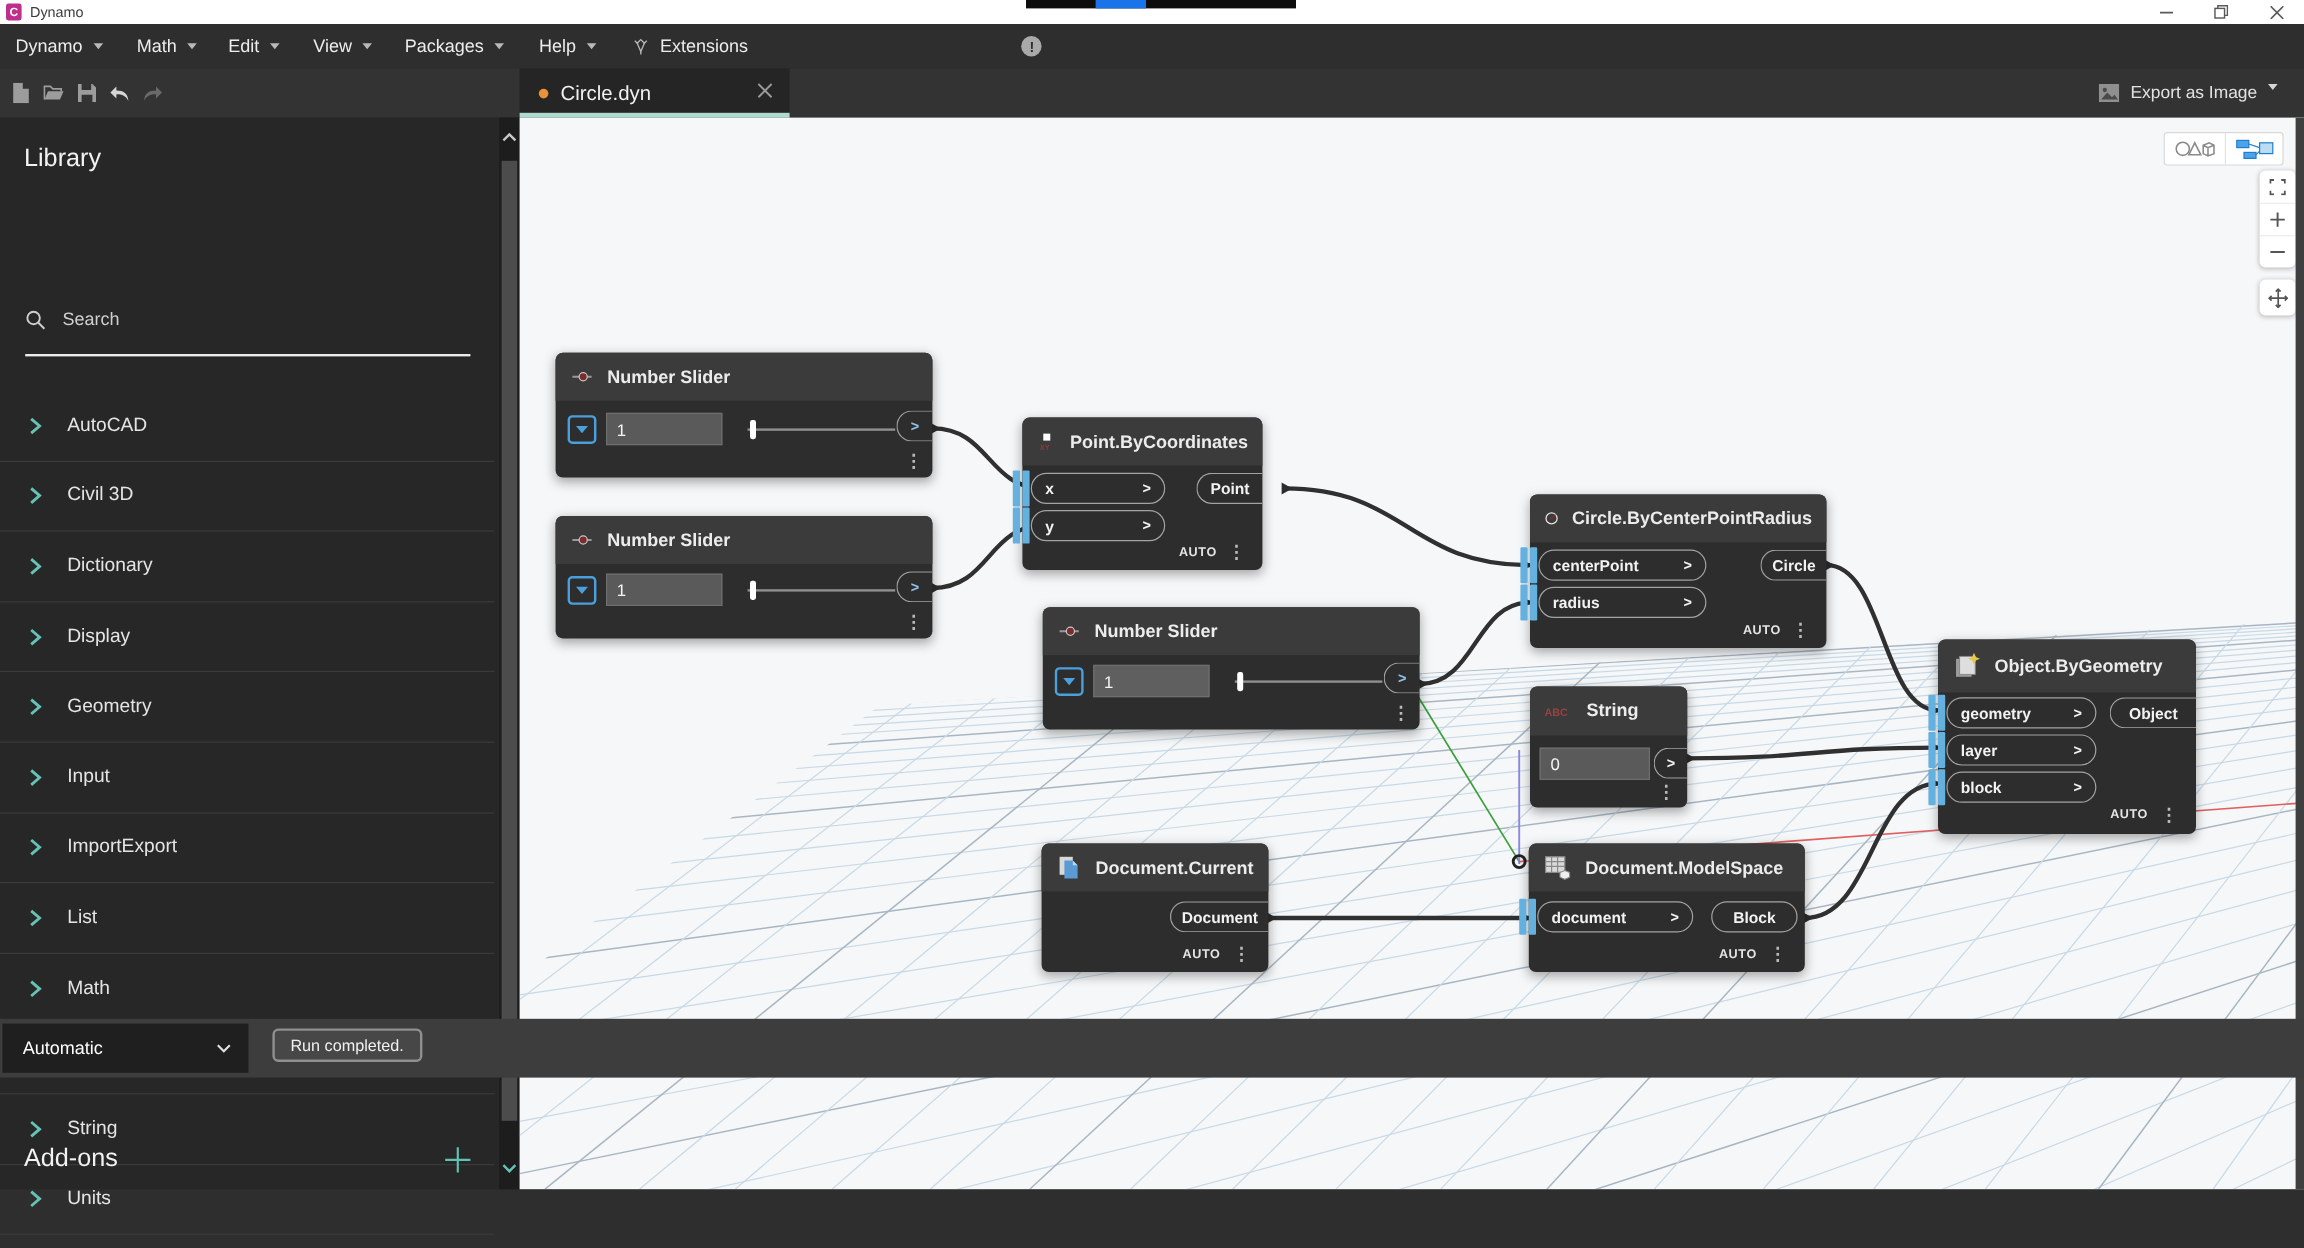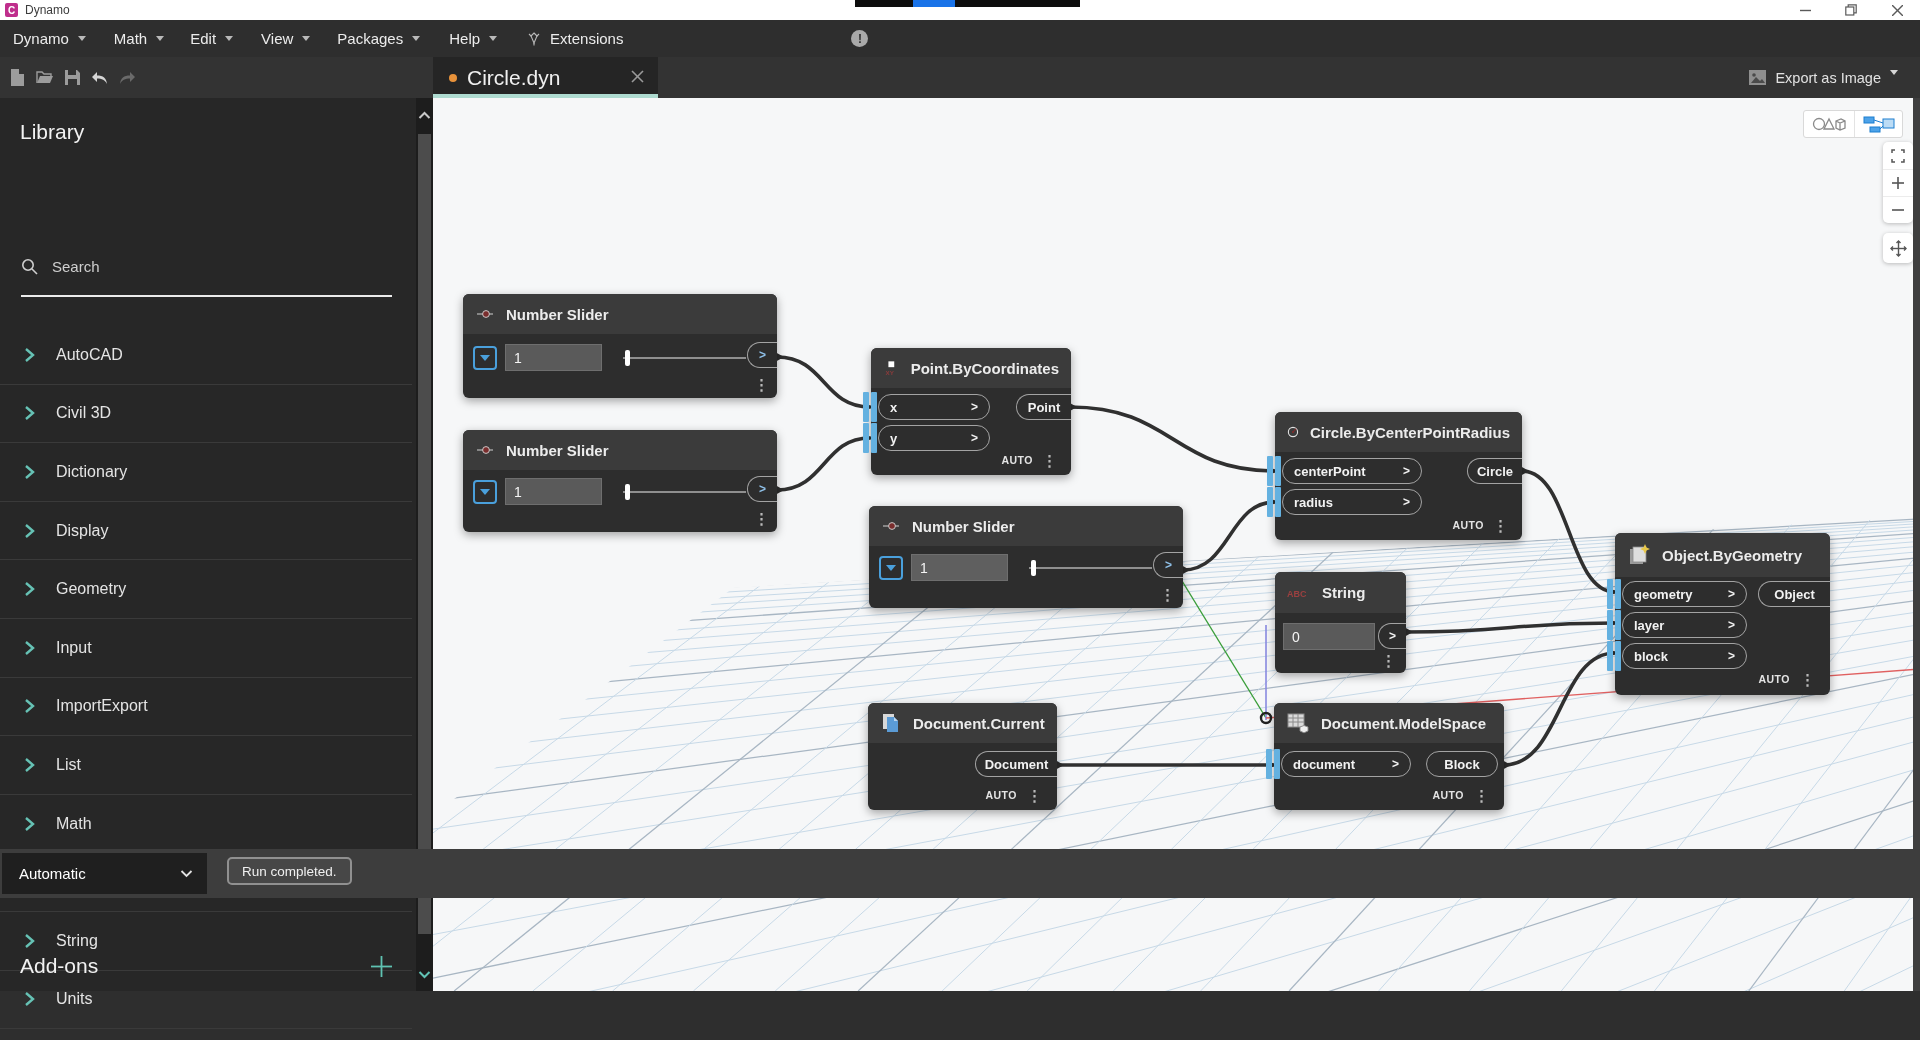--- a/index.html
+++ b/index.html
@@ -23,21 +23,21 @@
   .alert-circle { width:17px; height:17px; border-radius:50%; background:#a9a9a9; color:#2e2e2e;
                   font-size:12px; font-weight:700; display:flex; align-items:center; justify-content:center; }
 
   
   .subbar { position:relative; height:41px; background:#333333; display:flex; align-items:center; }
   .tool-icons { display:flex; align-items:center; gap:11px; margin-left:10px; width:140px; }
   .tool-btn { display:flex; align-items:center; justify-content:center; }
   .tab { position:absolute; left:433px; top:0; width:225px; height:41px; background:#252525; display:flex; align-items:center; }
   .tab-underline { position:absolute; left:0; bottom:0; width:100%; height:4px; background:#aedbd0; }
   .tab-dot { width:8px; height:8px; border-radius:50%; background:#e8923a; margin-left:16px; }
-  .tab-label { color:#f0f0f0; font-size:21px; margin-left:10px; }
+  .tab-label { color:#f0f0f0; font-size:17px; margin-left:10px; }
   .tab-close { position:absolute; right:14px; top:12px; }
   .export-btn { position:absolute; right:22px; display:flex; align-items:flex-start; gap:9px; color:#e2e2e2; font-size:14.5px; }
 
   
   .main { display:flex; height:751px; }
 
   
   .sidebar { position:relative; width:433px; height:893px; background:#272727; flex:none; }
   .lib-title { position:absolute; left:20px; top:22px; font-size:21px; color:#f2f2f2; }
   .search-row { position:absolute; left:21px; top:160px; display:flex; align-items:center; gap:14px; }
@@ -496,21 +496,21 @@
         <input class="valbox" style="left: 42px; top: 48px; width: 97px;" value="1">
         <div class="track" style="left:160px;top:61px;width:123px">
             <div class="handle" style="left:2px"></div>
           </div>
         <div class="pill outflush" style="right:0;top:46px;width:30px">
             <span class="pc slider-pc">&gt;</span>
           </div>
         <div class="dots" style="right:8px;bottom:6px">⋮</div>
       </div>
 
-      <div class="node" style="left:438px;top:250px;width:200px;height:127px">
+      <div class="node" style="left:419px;top:250px;width:200px;height:127px">
         <div class="nhead">
           <svg width="20" height="20" viewBox="0 0 20 20">
               <rect x="6.5" y="2" width="7" height="7" fill="#ffffff"></rect>
               <text x="3" y="18" font-size="7.5" font-weight="bold" fill="#8d3b3b">XY</text>
             </svg>
           <span class="ttl">Point.ByCoordinates</span>
         </div>
         <div class="chipA" style="left:-8px;top:44px;height:30px"></div>
         <div class="chipB" style="left:0;top:44px;height:30px"></div>
         <div class="pill" style="left:7px;top:46px;width:112px">

